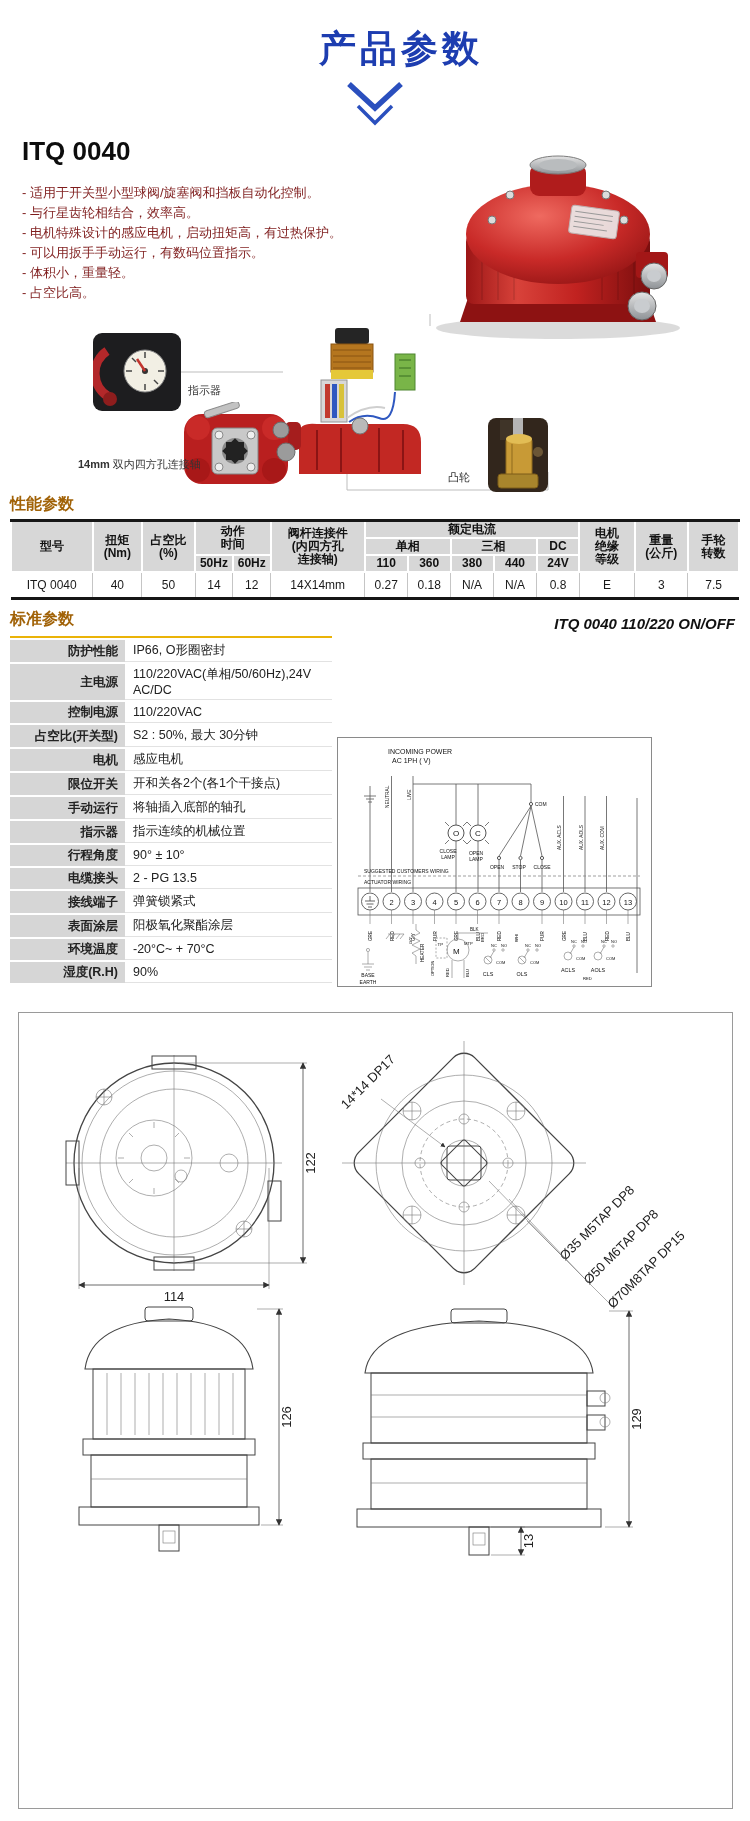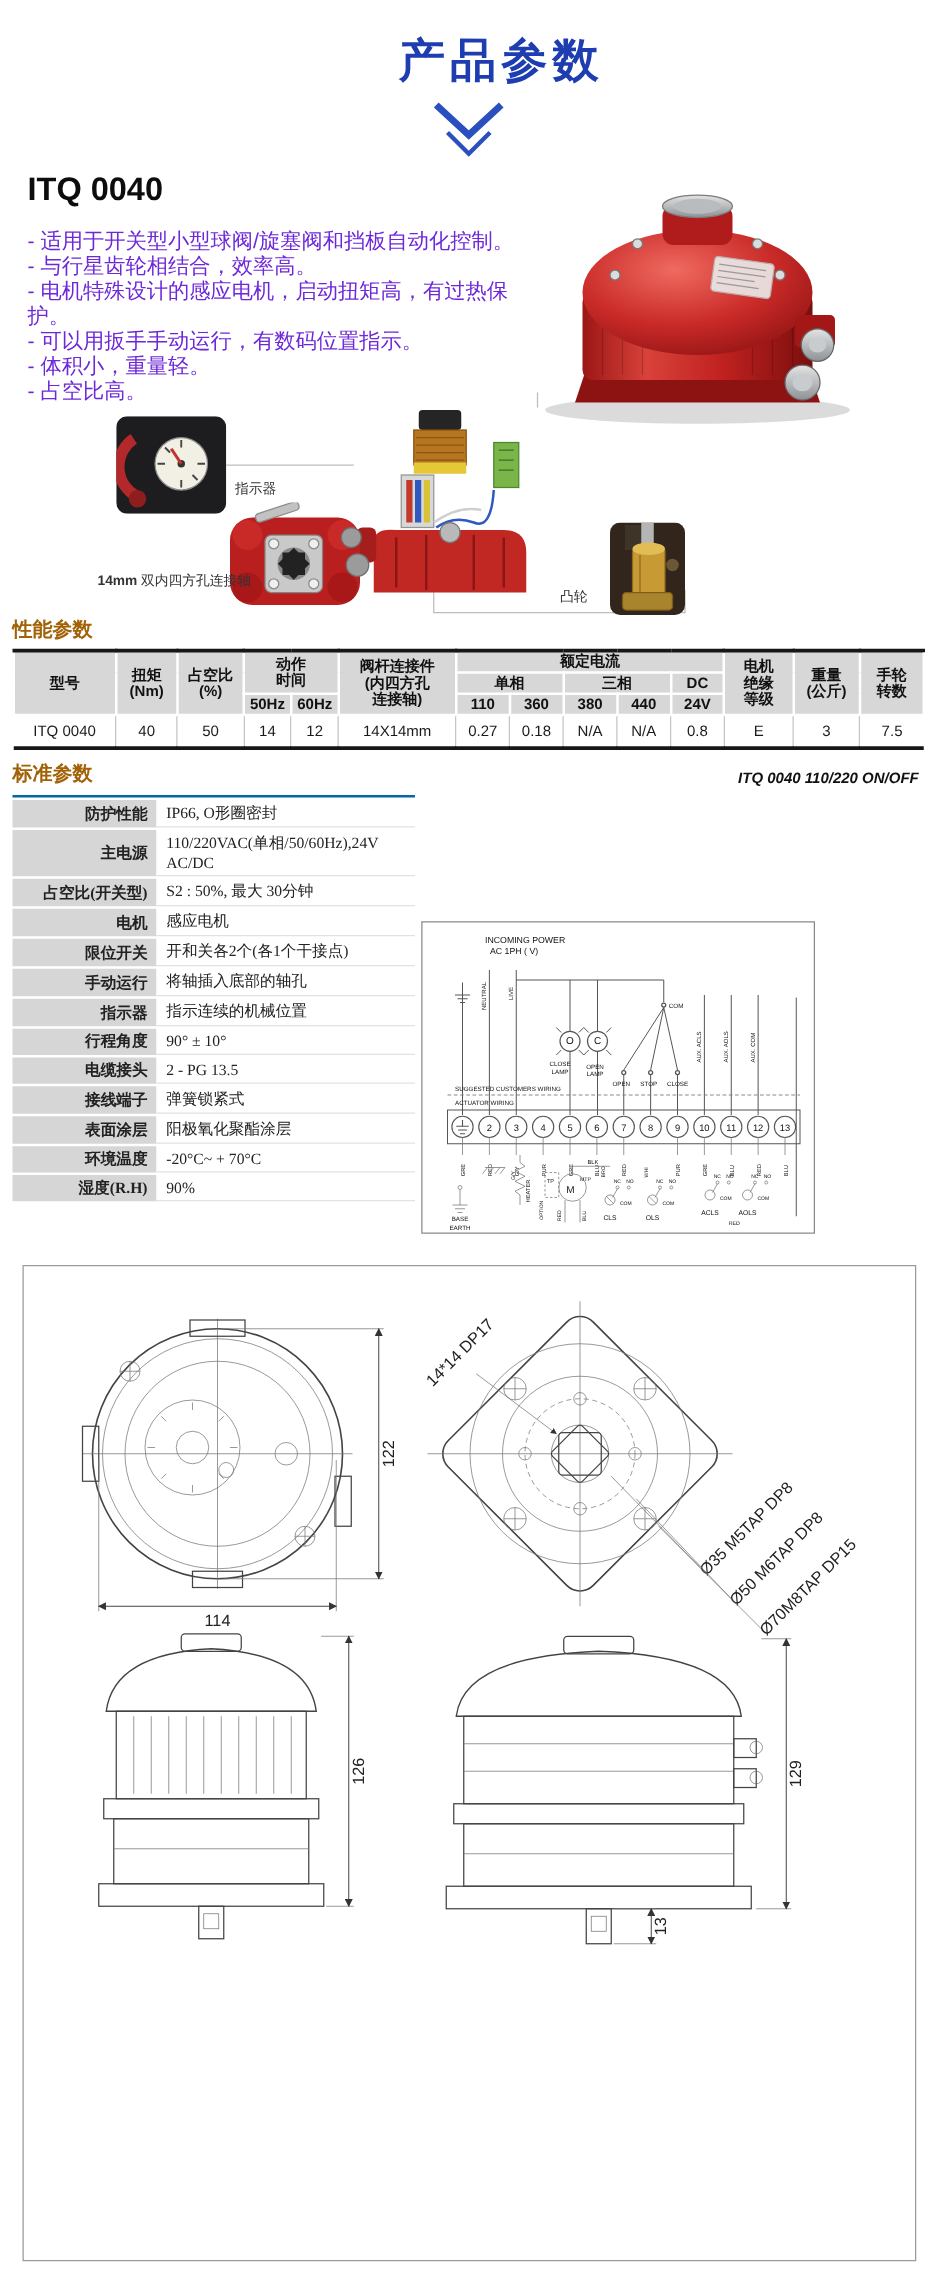--- a/index.html
+++ b/index.html
@@ -2,44 +2,44 @@
 <html><head>
 <meta charset="utf-8">
 <style>
   html,body{margin:0;padding:0;background:#fff;}
   .page{position:relative;width:750px;height:1821px;background:#fff;overflow:hidden;
         font-family:"Liberation Sans",sans-serif;color:#1a1a1a;}
   .title{position:absolute;top:24px;left:0;width:100%;text-align:center;margin:0;
          font-size:37px;font-weight:bold;letter-spacing:4px;color:#1d3db0;padding-left:26px;}
   .chevron{position:absolute;left:345px;top:80px;width:60px;height:52px;}
   .model{position:absolute;left:22px;top:136px;margin:0;font-size:26px;font-weight:bold;color:#0d0d0d;}
-  .features{position:absolute;left:22px;top:183px;width:400px;font-size:17px;line-height:20px;color:#6d28d9;}
+  .features{position:absolute;left:22px;top:183px;width:400px;font-size:13px;line-height:20px;color:#7f1d1d;}
   .photo-main{position:absolute;left:398px;top:148px;width:310px;height:195px;}
   .connectors{position:absolute;left:0;top:300px;width:750px;height:210px;}
   .photo-indicator{position:absolute;left:93px;top:333px;width:88px;height:78px;}
   .photo-internals{position:absolute;left:283px;top:326px;width:152px;height:150px;}
   .photo-bottomview{position:absolute;left:178px;top:402px;width:118px;height:90px;}
   .photo-cam{position:absolute;left:488px;top:418px;width:60px;height:74px;}
   .cap{position:absolute;font-size:11px;color:#333;}
   .cap-indicator{left:188px;top:383px;}
   .cap-shaft{left:78px;top:457px;}
   .cap-cam{left:448px;top:470px;text-align:center;}
   .sec{position:absolute;margin:0;font-size:16px;font-weight:bold;color:#a16207;}
   .sec-perf{left:10px;top:494px;}
   .sec-std{left:10px;top:609px;}
   .diagram-title{position:absolute;left:380px;top:615px;width:355px;text-align:right;
-                 font-size:12px;font-weight:bold;font-style:italic;color:#111;}
+                 font-size:15px;font-weight:bold;font-style:italic;color:#111;}
   table.pf{position:absolute;left:10px;top:519px;width:730px;border-collapse:collapse;table-layout:fixed;
            border-top:3px solid #161616;border-bottom:3px solid #161616;}
   table.pf th{background:#d7d7d7;border:2px solid #fff;font-size:12px;font-weight:bold;
               padding:1px 0;text-align:center;white-space:pre-line;line-height:13px;color:#111;}
   table.pf td{font-size:12px;text-align:center;padding:5px 0;border-right:1px solid #c5c5c5;background:#fff;}
   table.pf td:last-child{border-right:none;}
   table.pf tbody tr{border-top:1px solid #8a8a8a;}
-  .specwrap{position:absolute;left:10px;top:636px;width:322px;border-top:2px solid #0369a1;font-family:Liberation Serif, serif;}
+  .specwrap{position:absolute;left:10px;top:636px;width:322px;border-top:2px solid #eab308;}
   table.spec{width:100%;border-collapse:separate;border-spacing:0 2px;font-size:12.5px;}
   table.spec td.lbl{background:#d6d6d6;text-align:right;font-weight:bold;width:106px;
                     padding:2px 7px 2px 2px;white-space:nowrap;color:#222;}
   table.spec td.val{padding:2px 0 2px 8px;border-bottom:1px solid #e2e2e2;white-space:pre-line;color:#222;}
   .wirebox{position:absolute;left:337px;top:737px;width:313px;height:248px;border:1px solid #8a8a8a;background:#fff;}
   .wirebox svg{width:100%;height:100%;display:block;}
   .drawbox{position:absolute;left:18px;top:1012px;width:713px;height:795px;border:1px solid #9a9a9a;background:#fff;}
   .drawbox svg{width:100%;height:100%;display:block;}
   .wtxt{font-size:5px;fill:#111;font-family:"Liberation Sans",sans-serif;}
   .dtxt{font-size:13px;fill:#222;font-family:"Liberation Sans",sans-serif;}
@@ -299,20 +299,24 @@
       <tbody>
         <tr>
             <td class="lbl">防护性能</td>
             <td class="val">IP66, O形圈密封</td>
           </tr>
         <tr>
             <td class="lbl">主电源</td>
             <td class="val">110/220VAC(单相/50/60Hz),24V AC/DC</td>
           </tr>
         <tr>
+            <td class="lbl">控制电源</td>
+            <td class="val">110/220VAC</td>
+          </tr>
+        <tr>
             <td class="lbl">占空比(开关型)</td>
             <td class="val">S2 : 50%, 最大 30分钟</td>
           </tr>
         <tr>
             <td class="lbl">电机</td>
             <td class="val">感应电机</td>
           </tr>
         <tr>
             <td class="lbl">限位开关</td>
             <td class="val">开和关各2个(各1个干接点)</td>

